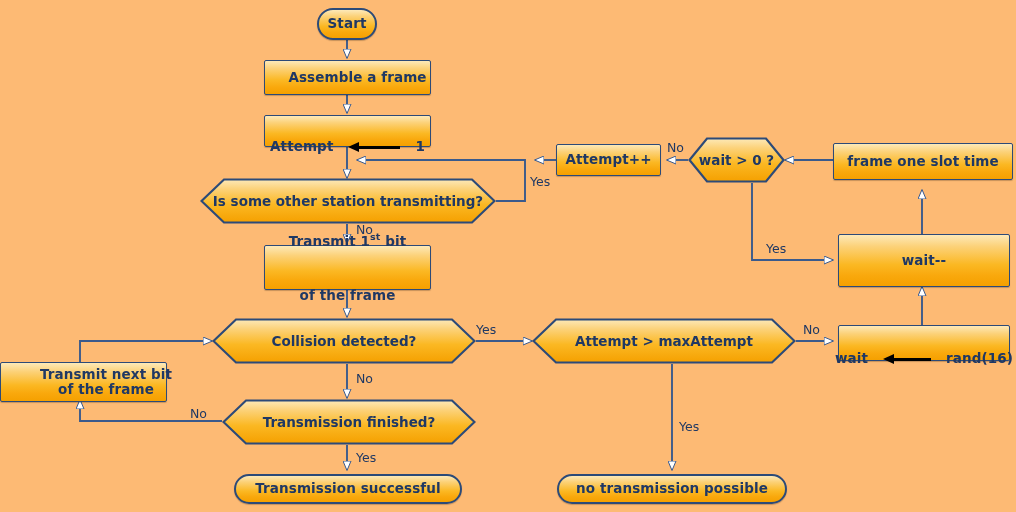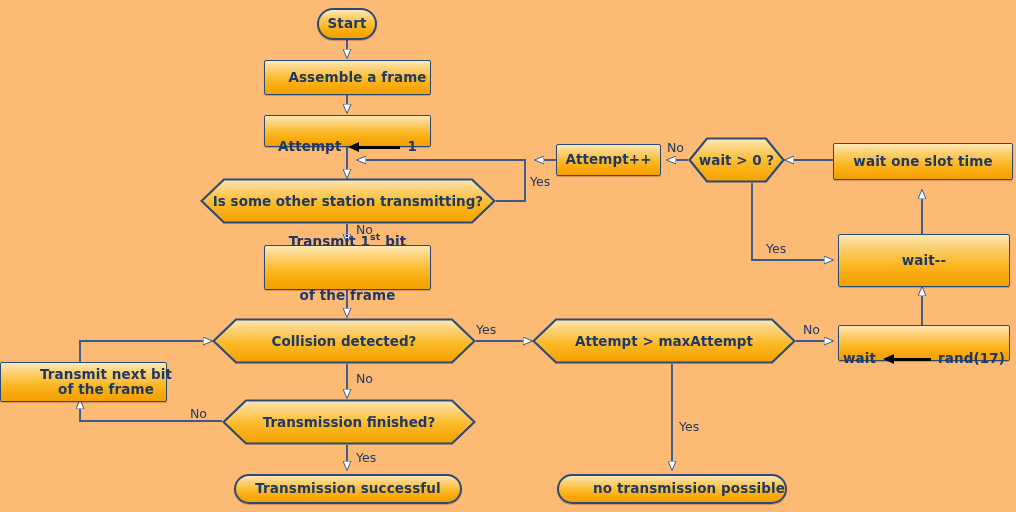--- a/index.html
+++ b/index.html
@@ -77,21 +77,21 @@
     position: absolute;
     color: #1f3864;
     font-weight: normal;
     font-size: 12.5px;
     white-space: nowrap;
     text-align: center;
   }
   .assign {
     display: inline-flex;
     align-items: center;
-    gap: 0px;
+    gap: 8px;
     margin-top: 32px;
   }
   .assign .opname { margin-right: 7px; }
   .assign .val { margin-left: 7px; }
   .larrow {
     position: relative;
     display: inline-block;
     width: 52px;
     height: 11px;
   }
@@ -255,41 +255,41 @@
             <stop offset="22%" stop-color="#fcd27a"></stop>
           <stop offset="58%" stop-color="#fbb823"></stop>
             <stop offset="100%" stop-color="#f5a000"></stop>
         </linearGradient>
       </defs>
       <polygon points="1.5,23 24,1.5 240,1.5 262.5,23 240,44.5 24,44.5" fill="url(#g4)" stroke="#2c4a78" stroke-width="2.2"></polygon>
     </svg>
     <div class="hexlabel">Attempt &gt; maxAttempt</div>
   </div>
 
-  <div class="node stadium" style="left:557px; top:474px; width:230px; height:30px;justify-content:flex-end;">
+  <div class="node stadium" style="left:557px; top:474px; width:230px; height:30px;">
     <span>no transmission possible</span>
   </div>
 
   <div class="node rect" style="left:838px; top:325px; width:172px; height:36px;">
     <span class="assign">
       <span class="opname">wait</span>
       <span class="larrow" style="width:48px;">
         <span class="head"></span>
           <span class="shaft" style="width:41px;"></span>
       </span>
-      <span class="val">rand(17)</span>
+      <span class="val">rand(16)</span>
     </span>
   </div>
 
   <div class="node rect" style="left:838px; top:234px; width:172px; height:53px;">
     <span>wait--</span>
   </div>
 
   <div class="node rect" style="left:833px; top:143px; width:180px; height:37px;">
-    <span>wait one slot time</span>
+    <span>frame one slot time</span>
   </div>
 
   <div class="hexwrap" style="left:688px; top:137px; width:97px; height:46px;">
     <svg width="97" height="46" viewBox="0 0 97 46" xmlns="http://www.w3.org/2000/svg">
       <defs>
         <linearGradient id="g5" x1="0" y1="0" x2="0" y2="1">
           <stop offset="0%" stop-color="#fde9b8"></stop>
             <stop offset="22%" stop-color="#fcd27a"></stop>
           <stop offset="58%" stop-color="#fbb823"></stop>
             <stop offset="100%" stop-color="#f5a000"></stop>

